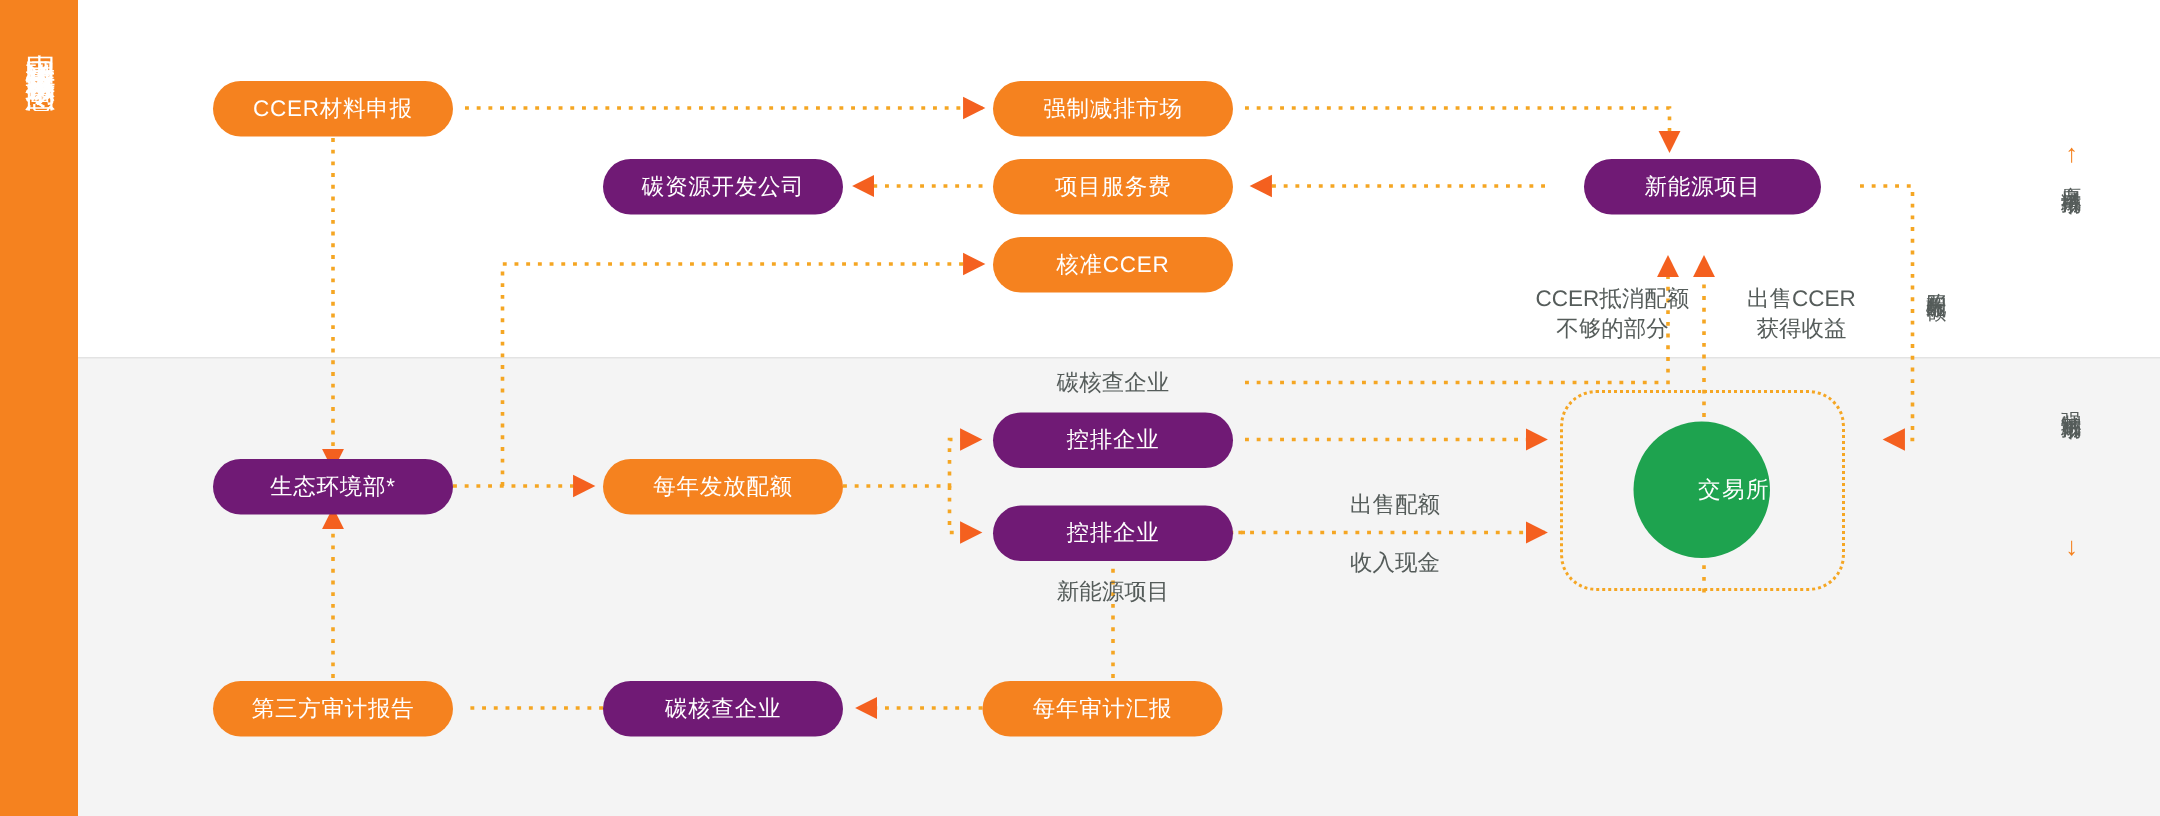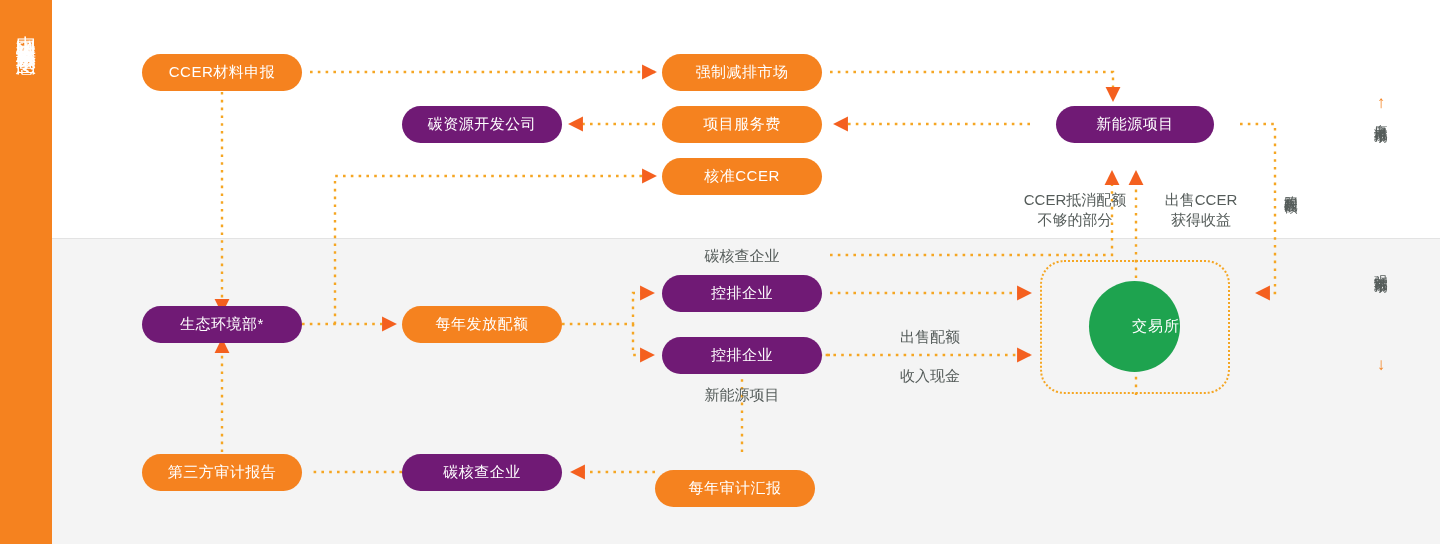--- a/index.html
+++ b/index.html
@@ -171,21 +171,21 @@
   </div>
 
   <div class="pill green" style="left:402px;top:454px;width:160px;height:37px;">
     <span>碳核查企业</span>
   </div>
 
   <div class="pill orange" style="left:142px;top:454px;width:160px;height:37px;">
     <span>第三方审计报告</span>
   </div>
 
-  <div class="pill orange" style="left:655px;top:470px;width:160px;height:37px;">
+  <div class="pill orange" style="left:655px;top:454px;width:160px;height:37px;">
     <span>每年审计汇报</span>
   </div>
 
   <div class="lbl" style="left:995px;top:190px;width:160px;">CCER抵消配额
 不够的部分</div>
 
   <div class="lbl" style="left:1145px;top:190px;width:112px;">出售CCER
 获得收益</div>
 
   <div class="vlbl" style="left:1282px;top:185px;">购买碳配额</div>

